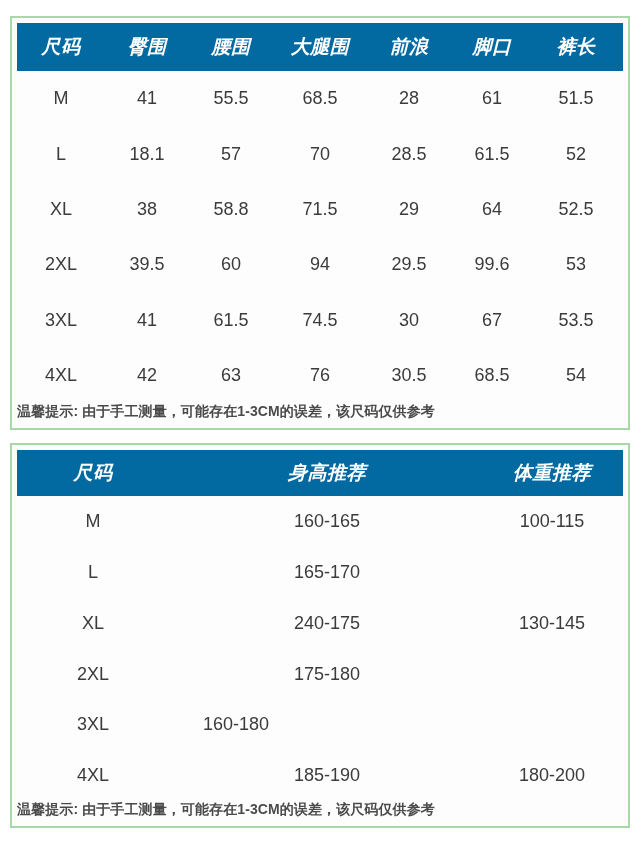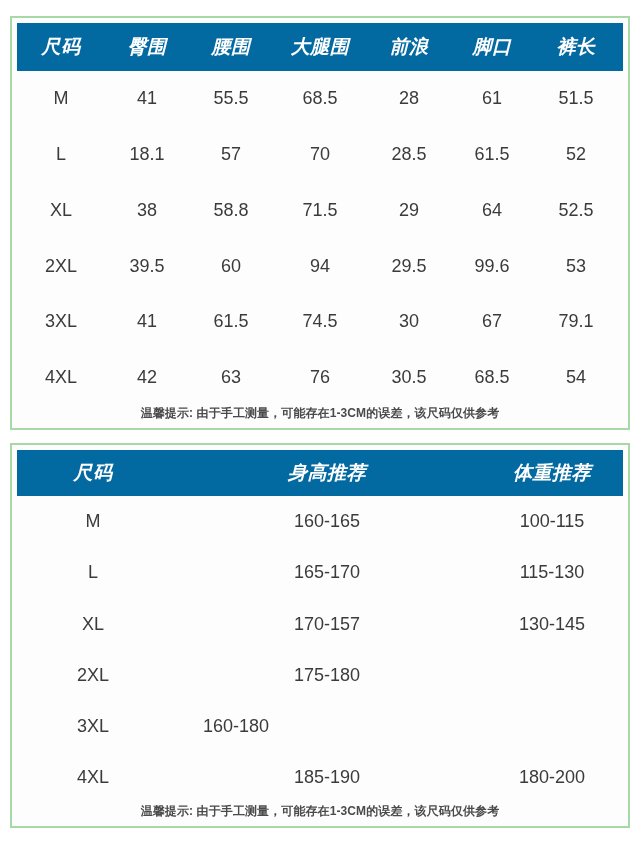--- a/index.html
+++ b/index.html
@@ -89,22 +89,22 @@
   .c1-5 { width: 82px; }
   .c1-6 { width: 86px; }
 
   
   .c2-0 { width: 152px; }
   .c2-1 { width: 316px; }
   .c2-2 { width: 134px; }
 
   
   .note {
-    text-align: center;
-    font-size: 12px;
+    text-align: left;
+    font-size: 14px;
     font-weight: 700;
     color: #4a4a4a;
     letter-spacing: 0.1px;
     white-space: nowrap;
     line-height: 1.2;
   }
   .panel-a .note { padding: 0 0 4px 0; }
   .panel-b .note { padding: 0 0 4px 0; }
 </style>
 </head>
@@ -166,21 +166,21 @@
         <div class="td c1-6">53</div>
       </div>
 
       <div class="row">
         <div class="td c1-0">3XL</div>
         <div class="td c1-1">41</div>
         <div class="td c1-2">61.5</div>
         <div class="td c1-3">74.5</div>
         <div class="td c1-4">30</div>
         <div class="td c1-5">67</div>
-        <div class="td c1-6">79.1</div>
+        <div class="td c1-6">53.5</div>
       </div>
 
       <div class="row">
         <div class="td c1-0">4XL</div>
         <div class="td c1-1">42</div>
         <div class="td c1-2">63</div>
         <div class="td c1-3">76</div>
         <div class="td c1-4">30.5</div>
         <div class="td c1-5">68.5</div>
         <div class="td c1-6">54</div>
@@ -203,26 +203,25 @@
 
       <div class="row">
         <div class="td c2-0">M</div>
         <div class="td c2-1">160-165</div>
         <div class="td c2-2">100-115</div>
       </div>
 
       <div class="row">
         <div class="td c2-0">L</div>
         <div class="td c2-1">165-170</div>
-        <div class="td c2-2">115-130</div>
       </div>
 
       <div class="row">
         <div class="td c2-0">XL</div>
-        <div class="td c2-1">170-157</div>
+        <div class="td c2-1">240-175</div>
         <div class="td c2-2">130-145</div>
       </div>
 
       <div class="row">
         <div class="td c2-0">2XL</div>
         <div class="td c2-1">175-180</div>
       </div>
 
       <div class="row">
         <div class="td c2-0">3XL</div>

